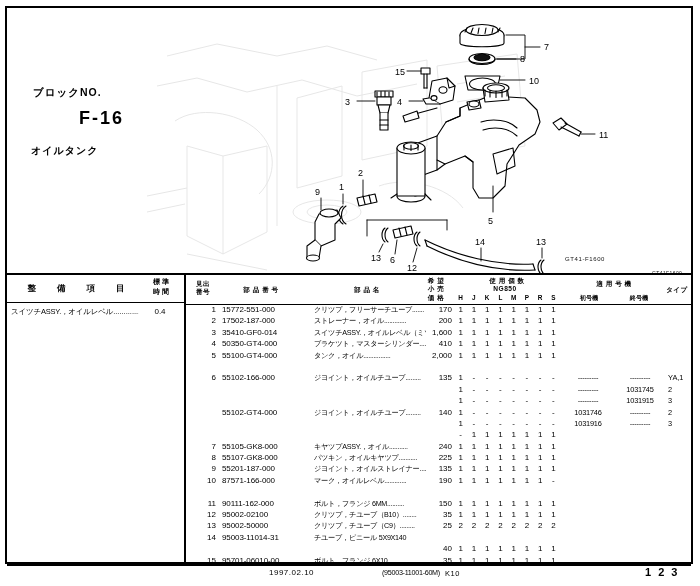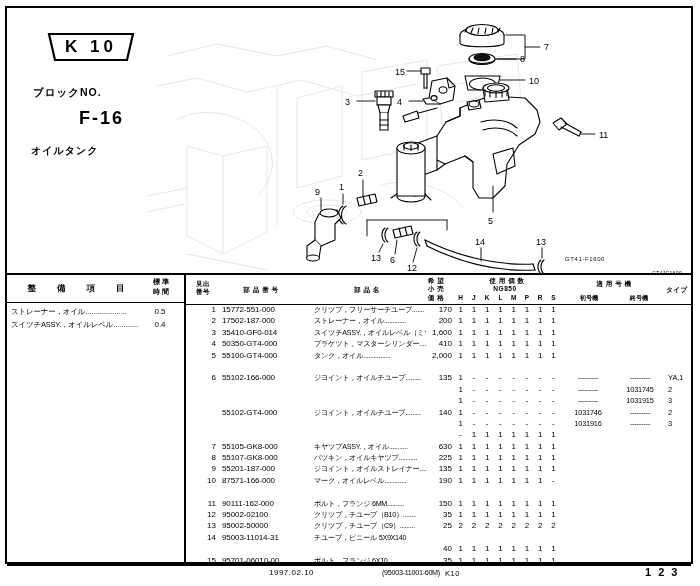--- a/index.html
+++ b/index.html
@@ -167,26 +167,20 @@
 </style>
 </head>
 <body>
 
 <div id="page">
 
   <div class="frame"></div>
 
   <div class="top-area" style="left:7px; top:8px;">
 
-    <div class="k-badge">
-      <svg width="92" height="34" viewBox="0 0 92 34">
-        <path d="M4,4 L88,4 L82,30 L10,30 Z" fill="#fff" stroke="#000" stroke-width="2.2"></path>
-      </svg>
-      <div class="ktext">K 10</div>
-    </div>
 
     <div class="block-no-label">ブロックNO.</div>
     <div class="block-no-value">F-16</div>
     <div class="block-title">オイルタンク</div>
 
     <div class="ghost">
       <svg width="420" height="250" viewBox="0 0 420 250" fill="none" stroke="#555" stroke-width="1">
         <path d="M40,30 L90,18 L150,30 L200,20 L250,34"></path>
         <path d="M30,60 L70,52 L120,66 L175,54 L230,70 L290,58"></path>
         <path d="M48,95 C70,80 110,86 130,104 C150,122 150,150 132,168"></path>
@@ -395,24 +389,20 @@
           <span>項</span>
           <span>目</span>
         </div>
         <div class="t2">
           <div>標 準</div>
           <div>時 間</div>
         </div>
       </div>
       <div style="height:3px;"></div>
       <div class="mt-row">
-        <div class="name"><span>ストレーナー，オイル</span><span class="dots">....................</span></div>
-        <div class="hour">0.5</div>
-      </div>
-      <div class="mt-row">
         <div class="name"><span>スイツチASSY.，オイルレベル</span><span class="dots">..............</span></div>
         <div class="hour">0.4</div>
       </div>
     </div>
 
     <div class="pt">
       <div class="pt-head">
         <div class="h h-idx">
           <div>見出</div>
           <div>番号</div>
@@ -654,21 +644,21 @@
               <span>1</span>
             </div>
             <div class="c-from"></div>
             <div class="c-to"></div>
             <div class="c-type"></div>
           </div>
           <div class="prow">
             <div class="c-idx">7</div>
             <div class="c-pno">55105-GK8-000</div>
             <div class="c-pname">キヤツプASSY.，オイル...........</div>
-            <div class="c-price">630</div>
+            <div class="c-price">240</div>
             <div class="c-qty">
               <span>1</span>
               <span>1</span>
               <span>1</span>
               <span>1</span>
               <span>1</span>
               <span>1</span>
               <span>1</span>
               <span>1</span>
             </div>

